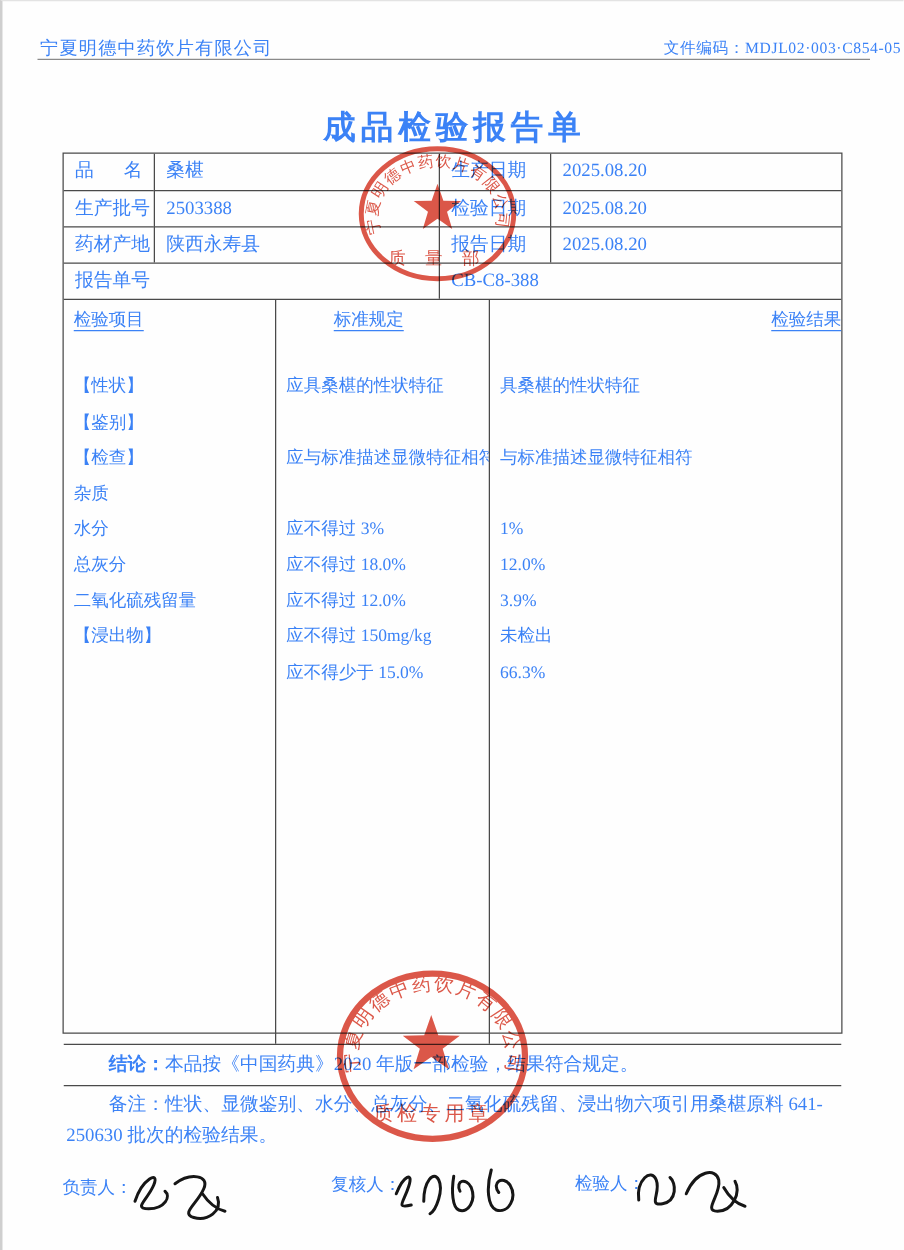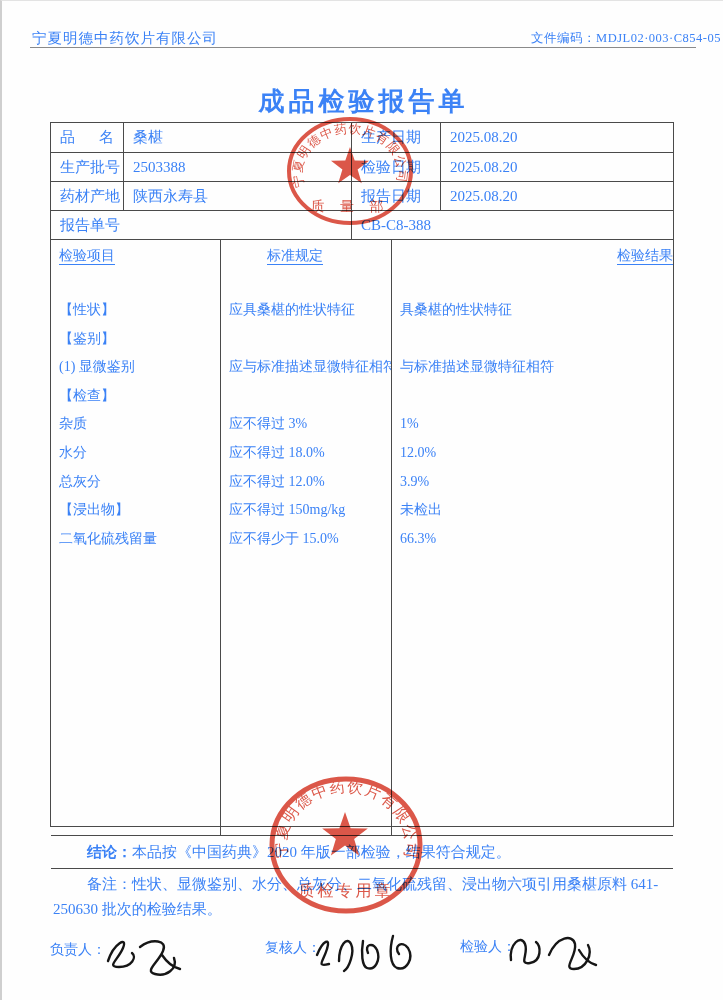--- a/index.html
+++ b/index.html
@@ -87,27 +87,26 @@
 
       <div class="cell c1 span2">报告单号</div>
       <div class="cell span34">CB-C8-388</div>
     </div>
 
     <div class="insp">
       <div class="col col1">
         <div class="chead h1"><span>检验项目</span></div>
         <div class="line">【性状】</div>
         <div class="line">【鉴别】</div>
-        <div class="line">(1) 显微鉴别</div>
         <div class="line">【检查】</div>
         <div class="line">杂质</div>
         <div class="line">水分</div>
         <div class="line">总灰分</div>
+        <div class="line">二氧化硫残留量</div>
         <div class="line">【浸出物】</div>
-        <div class="line">二氧化硫残留量</div>
       </div>
       <div class="col col2">
         <div class="chead h2"><span>标准规定</span></div>
         <div class="line">应具桑椹的性状特征</div>
         <div class="line"></div>
         <div class="line">应与标准描述显微特征相符</div>
         <div class="line"></div>
         <div class="line">应不得过 3%</div>
         <div class="line">应不得过 18.0%</div>
         <div class="line">应不得过 12.0%</div>

